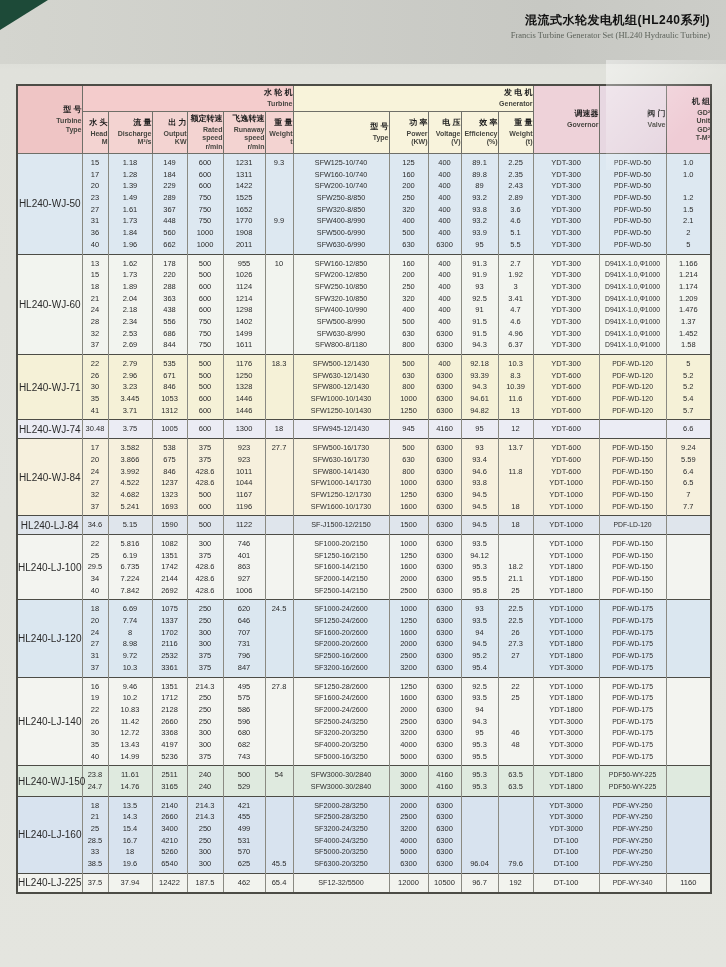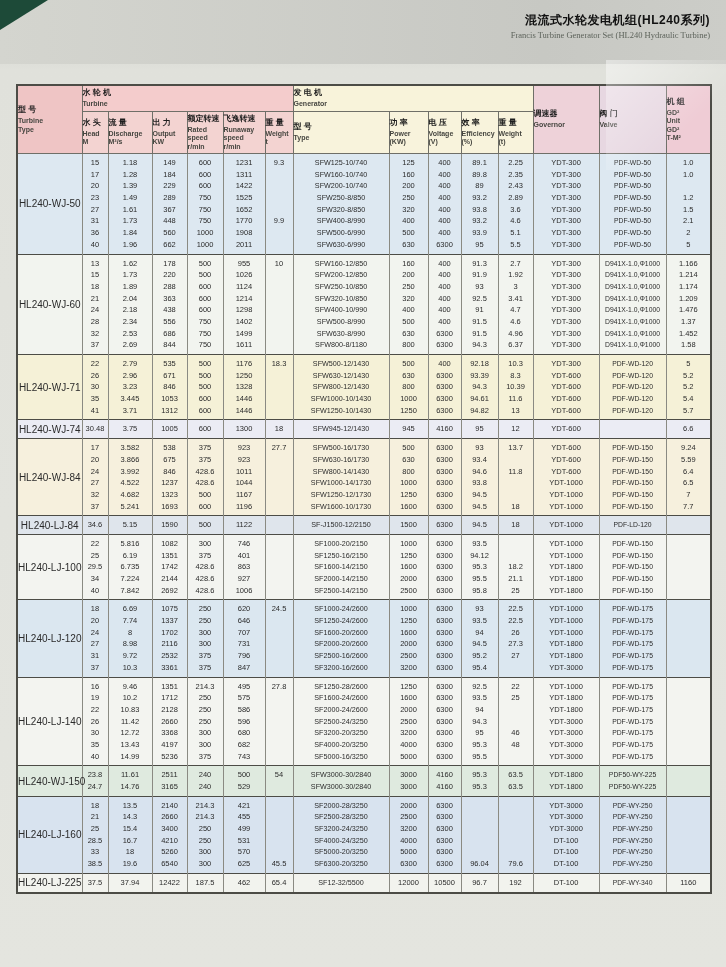--- a/index.html
+++ b/index.html
@@ -9,21 +9,21 @@
   .band{position:absolute;left:0;top:0;width:726px;height:64px;
         background:linear-gradient(to right,#d4d5cf,#c7c8c3 75%,#cccdc8);}
   .corner{position:absolute;left:0;top:0;width:48px;height:30px;background:#1d4a38;
         clip-path:polygon(0 0,100% 0,55% 45%,0 100%);}
   .titleblock{position:absolute;right:16px;top:12px;text-align:right;}
   .title-cn{font-size:12px;font-weight:bold;color:#111;letter-spacing:0.5px;}
   .title-en{font-size:8.5px;color:#5d635b;font-family:"Liberation Serif",serif;margin-top:1px;}
 
   table.tbl{position:absolute;left:16px;top:84px;width:694px;border-collapse:collapse;
         table-layout:fixed;border:2px solid #4c4c46;}
-  .tbl th{border:1px solid #6f6f68;vertical-align:middle;text-align:left;padding:2px 0;}
+  .tbl th{border:1px solid #6f6f68;vertical-align:middle;text-align:right;padding:2px 0;}
   .tbl td{border-left:1px solid #8a8a82;border-right:1px solid #8a8a82;vertical-align:middle;
         text-align:center;padding:3px 0;}
   tr.group-row{border-top:1.5px solid #4c4c46;}
   .h-cn{font-size:8px;color:#1d1d1d;white-space:pre-line;line-height:10px;}
   .h-en{font-size:7px;color:#464640;white-space:pre-line;line-height:8.5px;margin-top:2px;}
   .th-type{background:#efc5c5;}
   .th-turb{background:#f4cccc;}
   .th-turb-sub{background:#f3d3d1;}
   .th-gen{background:#f8f3da;margin-top:8px;}
   .th-gen-sub{background:#f8f3dc;}

